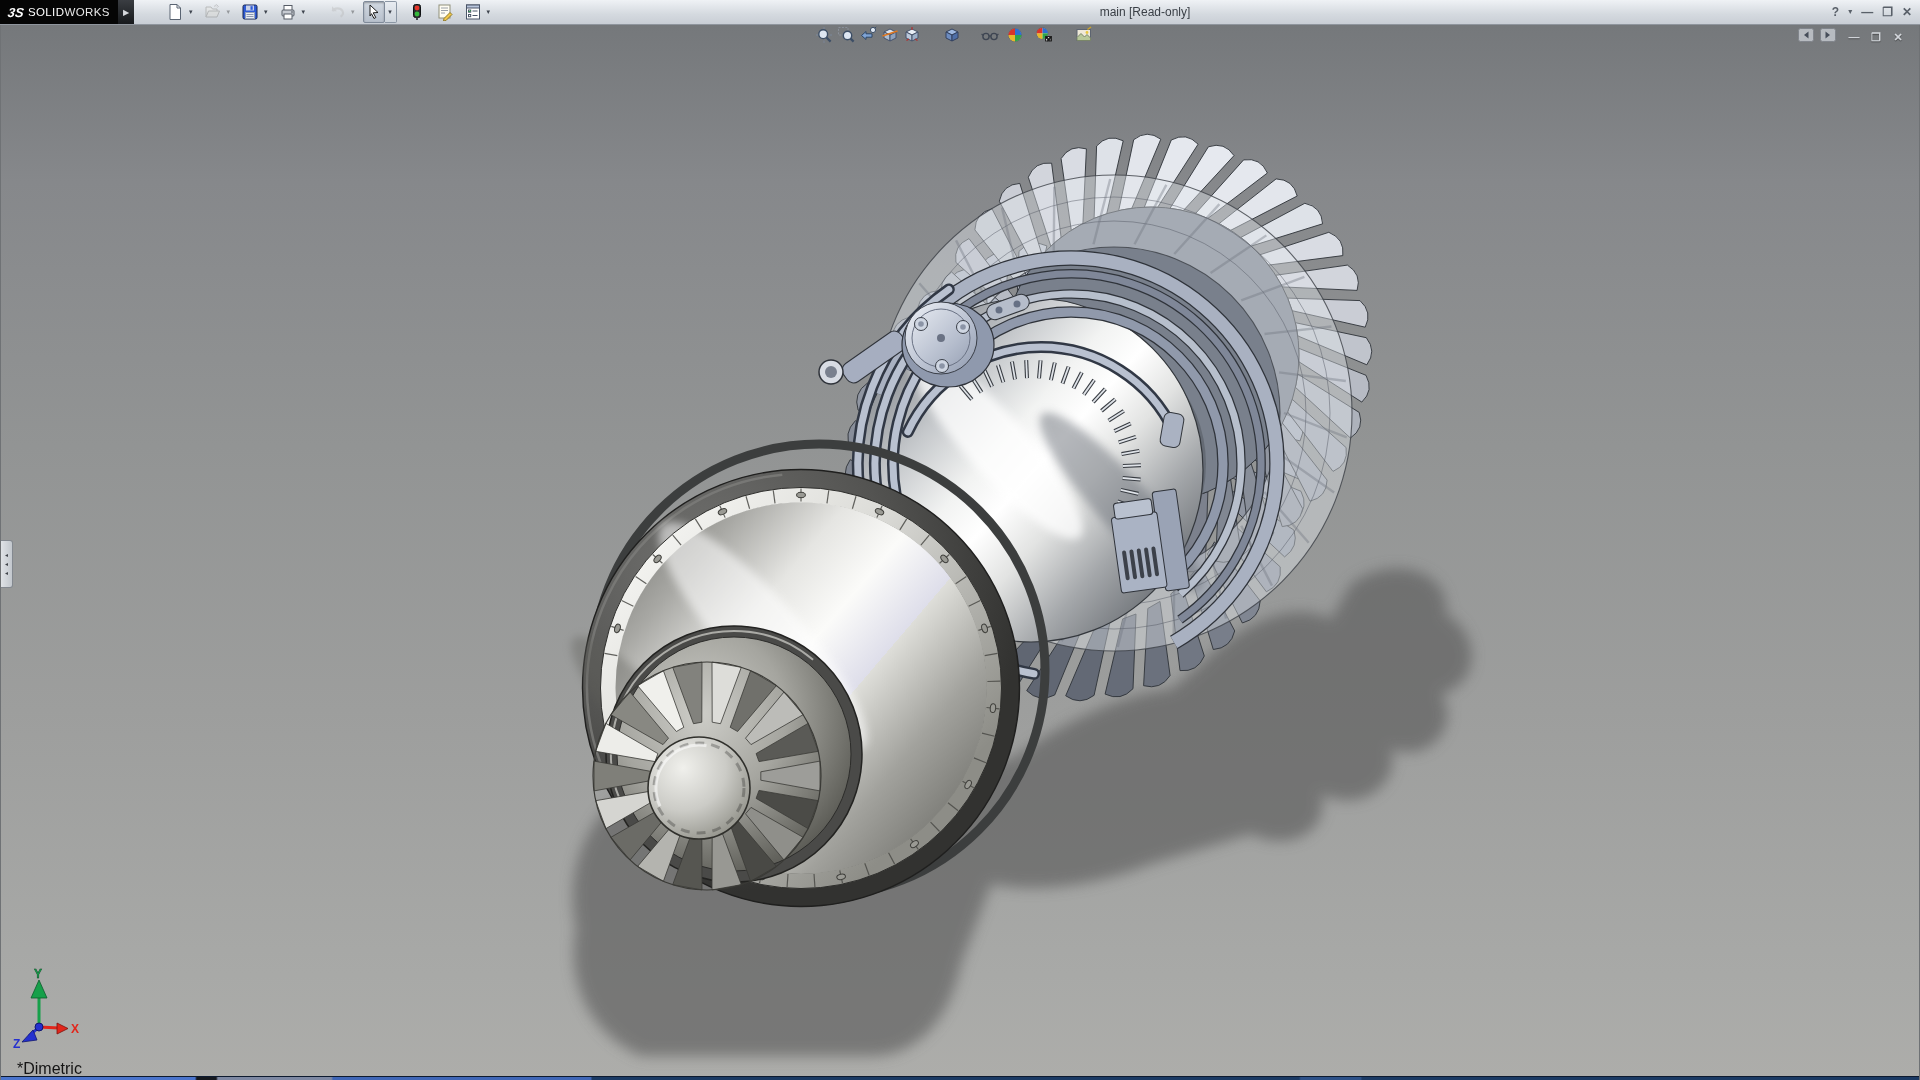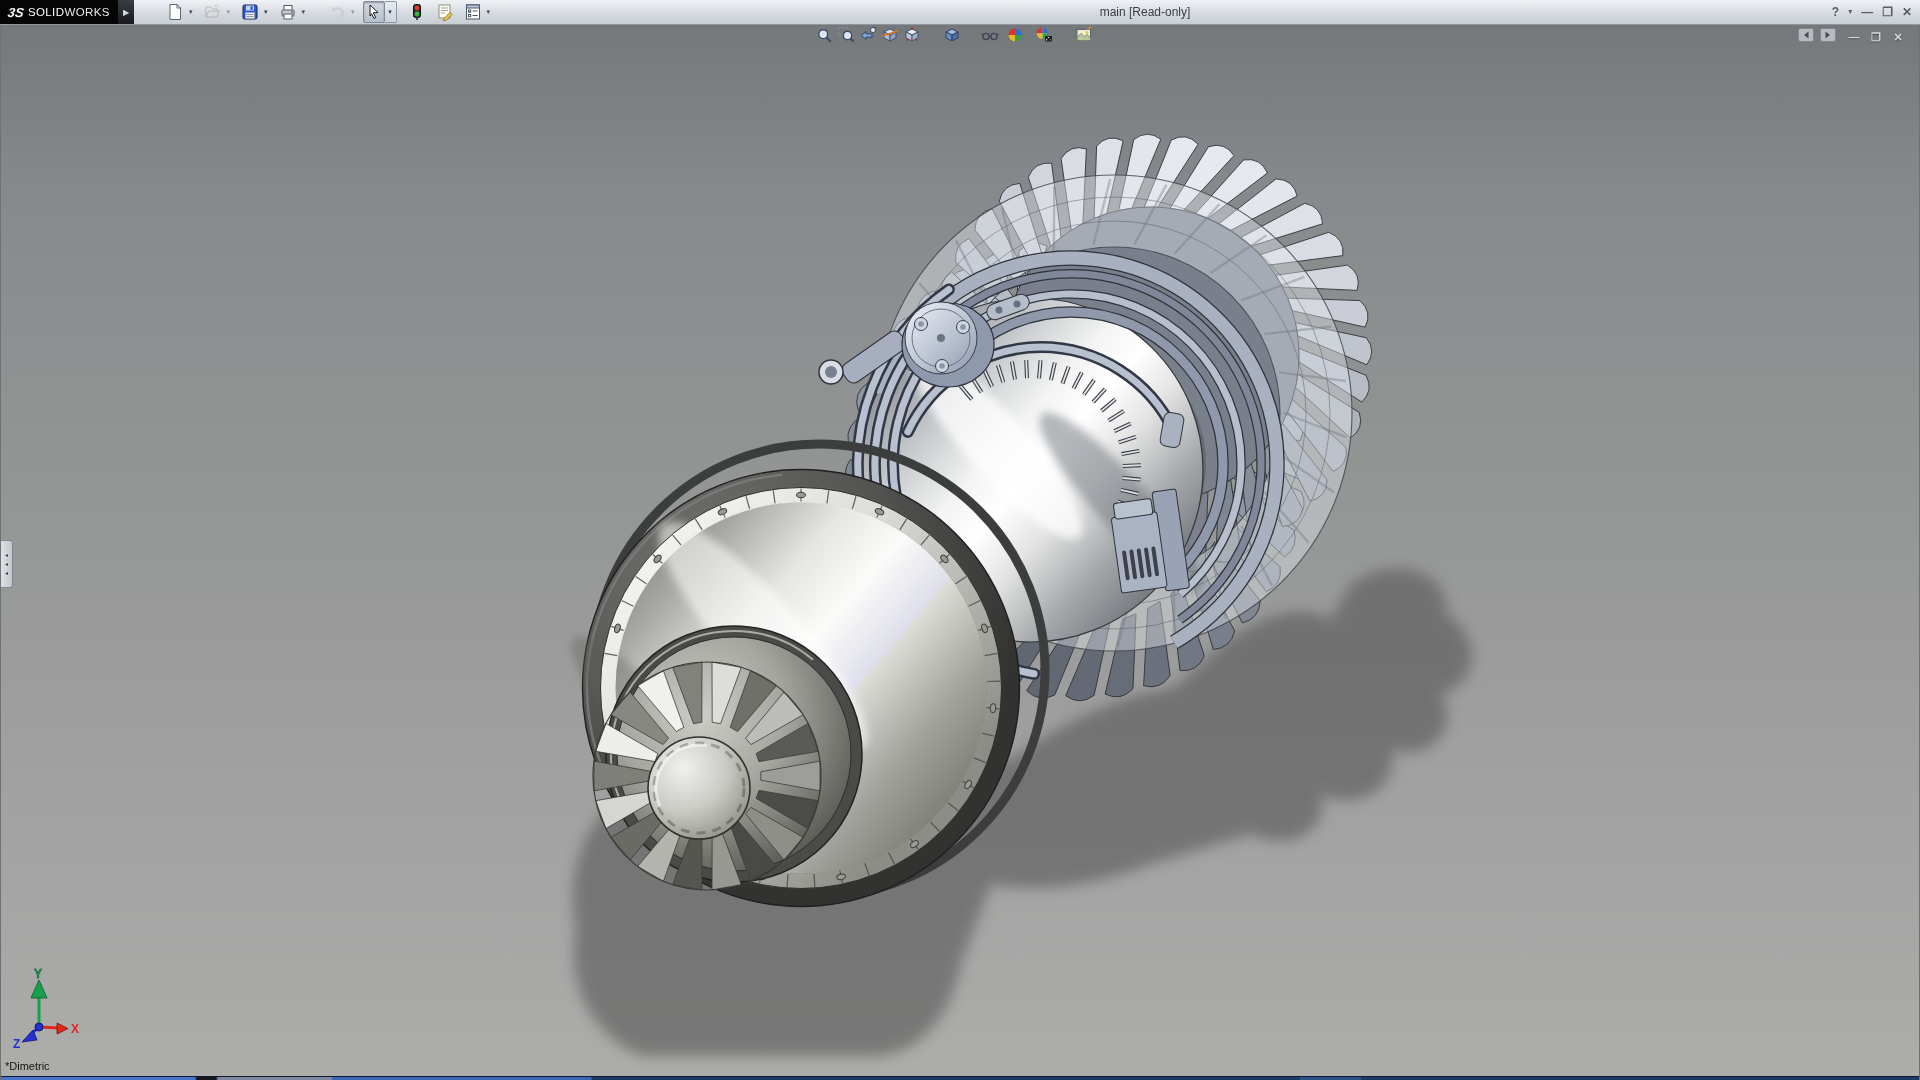--- a/index.html
+++ b/index.html
@@ -27,21 +27,21 @@
   
   .viewport{position:absolute;left:0;top:24px;width:1920px;height:1056px;
     background:linear-gradient(180deg,#75787b 0%,#86888b 15%,#929494 40%,#9d9e9d 65%,#a8a9a7 90%,#adadaa 100%);
     border-left:1px solid #6f7275;border-right:1px solid #6f7275;box-sizing:border-box;overflow:hidden;}
   .hud-btn{position:absolute;top:2px;width:22px;height:22px;display:flex;align-items:center;justify-content:center;cursor:pointer;border-radius:2px;}
   .docctl{position:absolute;top:5px;width:18px;height:16px;display:flex;align-items:center;justify-content:center;cursor:pointer;}
   .docctl .g{color:#d3d6db;font-size:11px;font-weight:bold;text-shadow:0 1px 1px rgba(0,0,0,.4);}
   .splitter{position:absolute;left:0;top:516px;width:11px;height:46px;background:linear-gradient(90deg,#dfe2e6,#c2c7cd);
     border:1px solid #83888f;border-left:none;border-radius:0 3px 3px 0;display:flex;flex-direction:column;align-items:center;justify-content:center;gap:3px;cursor:pointer;}
   .splitter span{color:#42464c;font-size:6px;line-height:6px;}
-  .orientation{position:absolute;left:4px;top:1036px;font-size:11px;color:#141414;}
+  .orientation{position:absolute;left:16px;top:1036px;font-size:16px;color:#141414;}
   .taskbar-strip{position:absolute;left:0;bottom:0;width:1920px;height:4px;border-top:1px solid #0d1a2e;box-sizing:border-box;
     background:linear-gradient(90deg,#4a74cc 0%,#4a74cc 10.1%,#14181e 10.2%,#14181e 11.2%,#7d88a2 11.3%,#7d88a2 17.2%,#3f66b6 17.3%,#3f66b6 30.7%,#1b3a64 30.8%,#1b3a64 67.6%,#2d5188 67.7%,#2d5188 70.8%,#1b3a64 70.9%,#1b3a64 100%);}
   #engine-svg{position:absolute;left:0;top:0;}
 </style>
 </head>
 <body>
 
 <div class="titlebar">
   <div class="logo">
     <span class="pre">3S</span>

